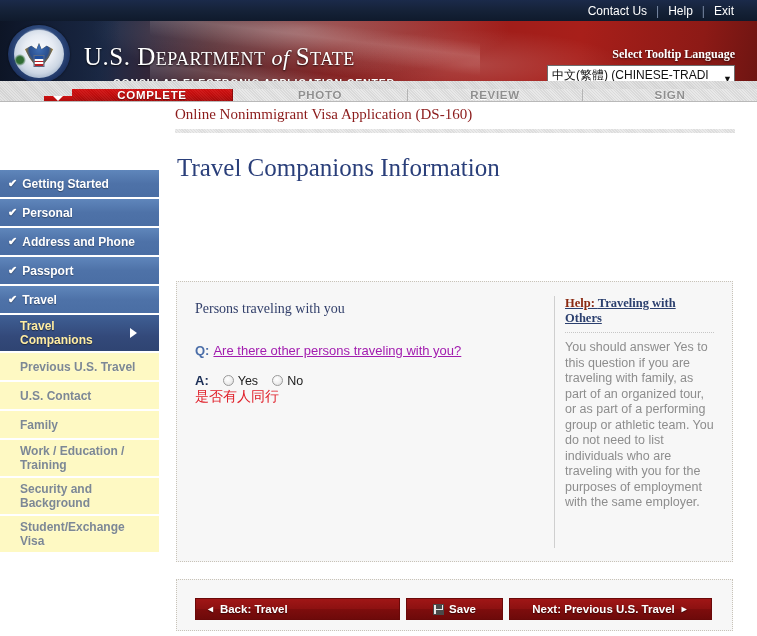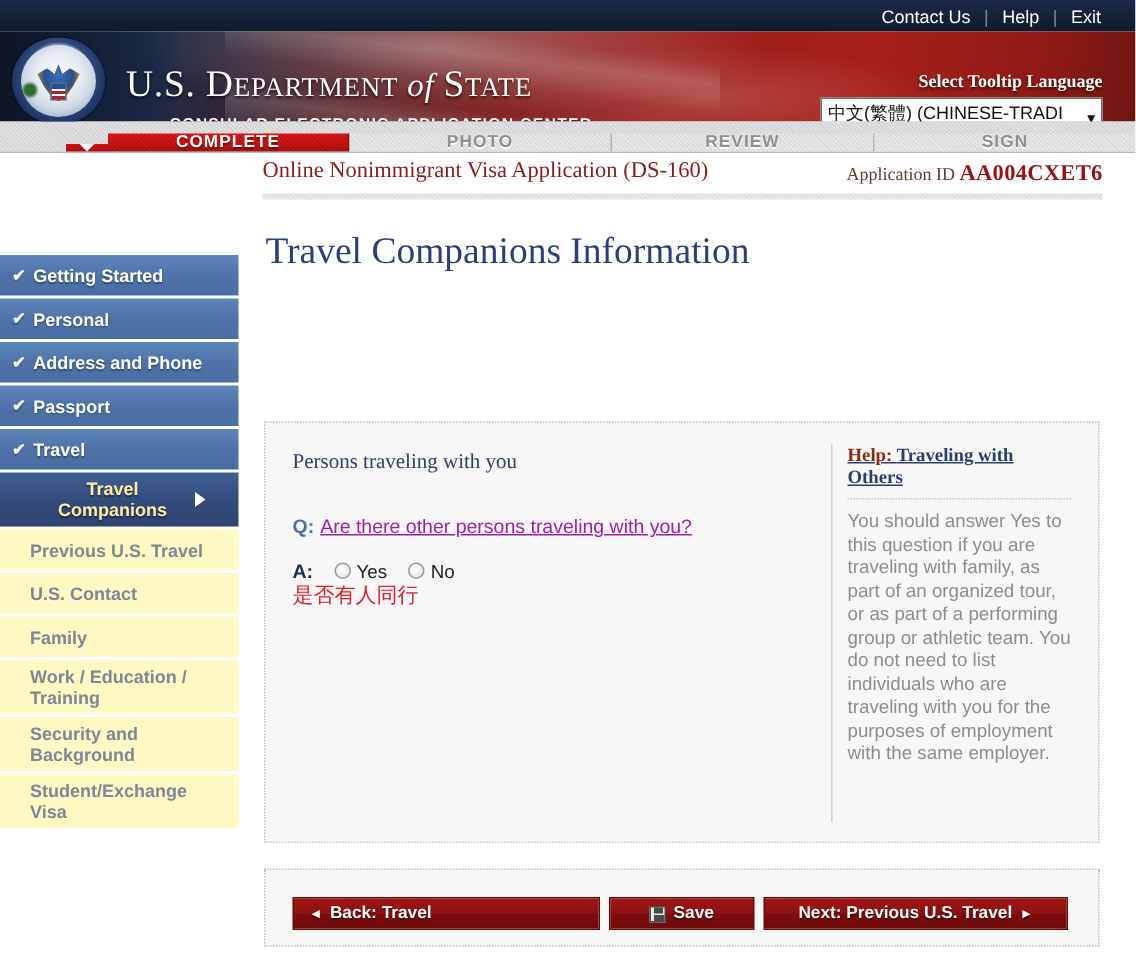--- a/index.html
+++ b/index.html
@@ -182,21 +182,21 @@
     font-family:"Liberation Sans", sans-serif;
   }
   .nav-item.done {
     background: linear-gradient(to bottom,#5f86bb 0%, #4e72a8 50%, #4a6ea4 100%);
     color:#ffffff; text-shadow:0 1px 1px rgba(0,0,0,0.35);
   }
   .nav-item.done .chk { margin-right:5px; font-size:11px; color:#ffffff; }
   .nav-item.current {
     background: linear-gradient(to bottom,#3f5f94 0%, #33497a 60%, #2f4472 100%);
     color:#ffeda3; text-shadow:0 1px 1px rgba(0,0,0,0.45);
-    padding-left:20px; justify-content:space-between;text-align:center;
+    padding-left:20px; justify-content:space-between;
   }
   .nav-item.current .arrowr {
     width:0;height:0;border-top:5px solid transparent;border-bottom:5px solid transparent;
     border-left:7px solid #ffffff; margin-right:14px;
   }
   .nav-item.pending {
     background:#fef9c3; color:#7d8894;
     padding-left:20px; text-shadow:0 1px 0 rgba(255,255,255,0.25);
   }
   .nav-item .lbl { line-height:14px; }
@@ -323,23 +323,20 @@
       <div class="tri"></div>
     </div>
     <div class="tab active">COMPLETE</div>
     <div class="tab">PHOTO</div>
     <div class="tab">REVIEW</div>
     <div class="tab">SIGN</div>
   </div>
 
   <div class="content-head">
     <div class="app-title">Online Nonimmigrant Visa Application (DS-160)</div>
-    <div class="app-id-wrap">
-      <span>Application ID </span><span class="idval">AA004CXET6</span>
-    </div>
   </div>
   <div class="head-rule"></div>
 
   <div class="page-title">Travel Companions Information</div>
 
   <div class="sidebar">
     <div class="nav-item done">
       <span class="chk">✔</span>
       <span class="lbl">Getting Started</span>
     </div>

